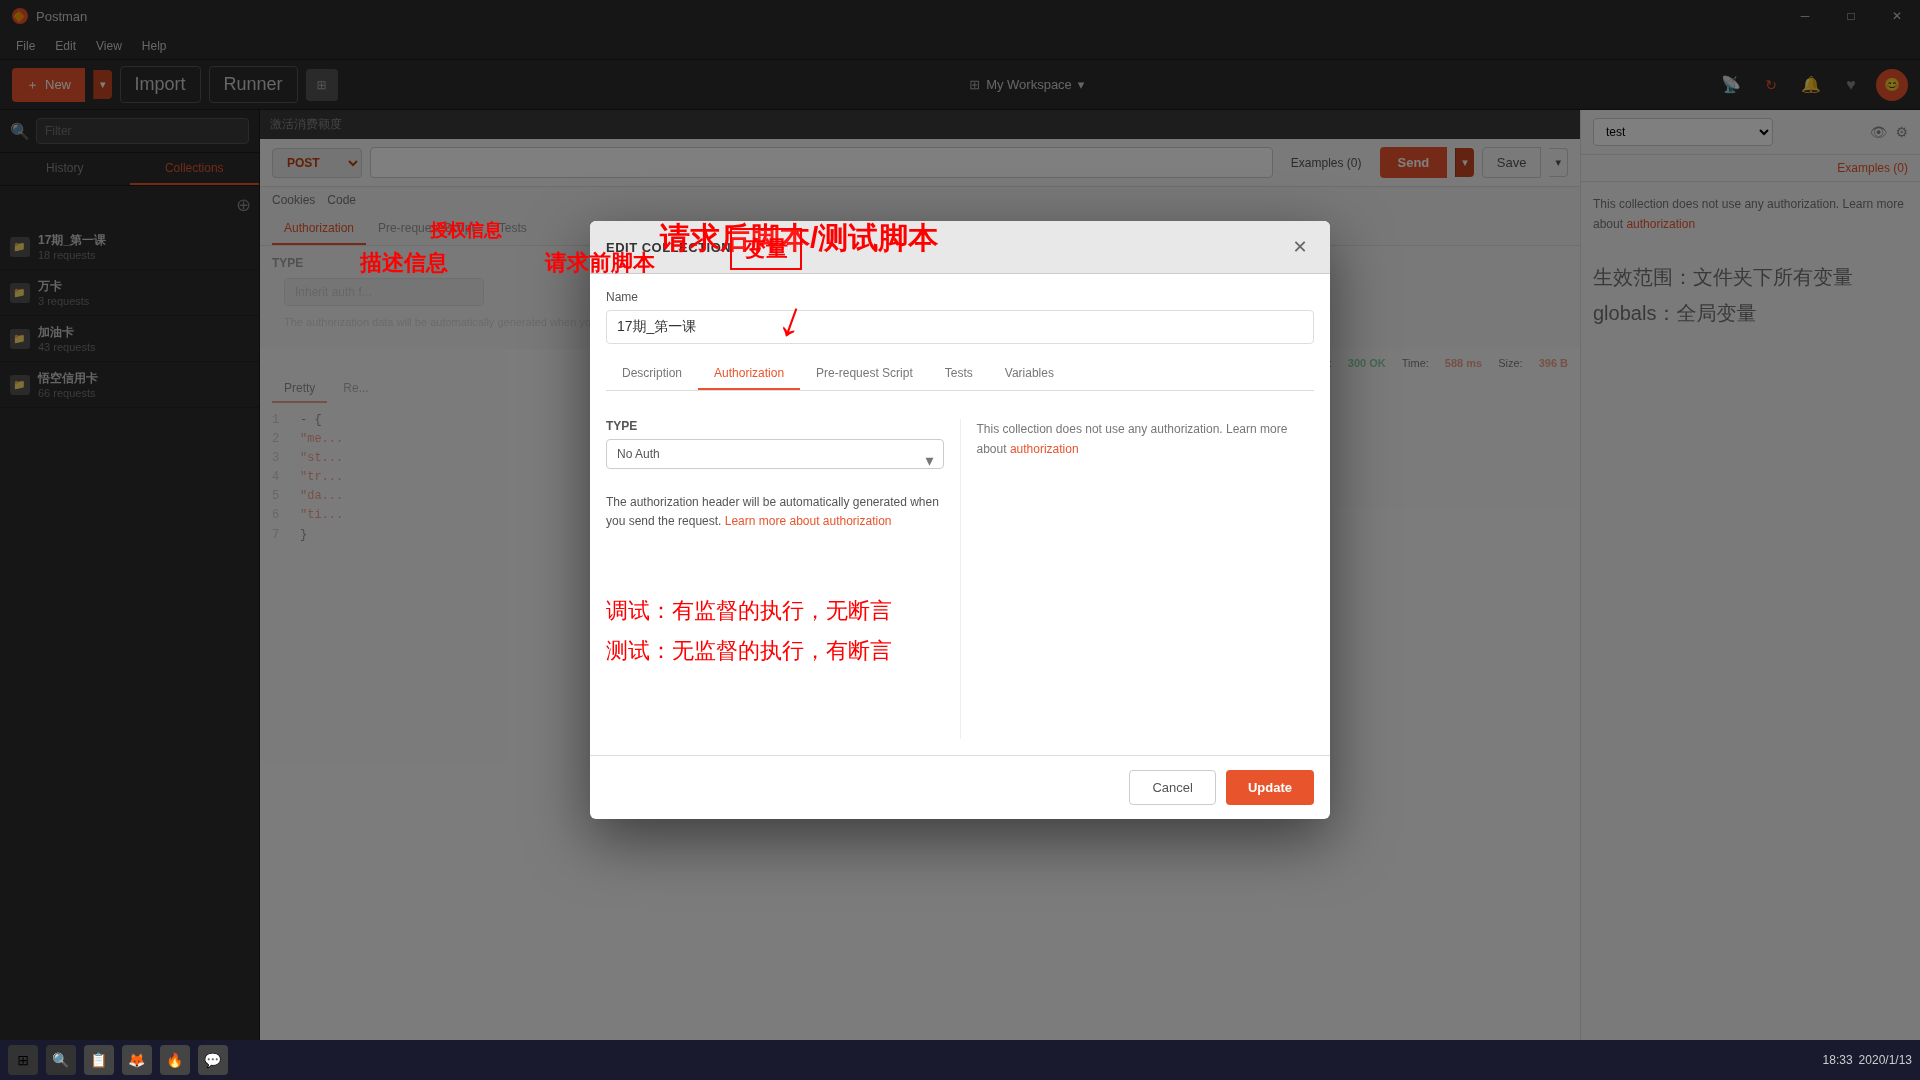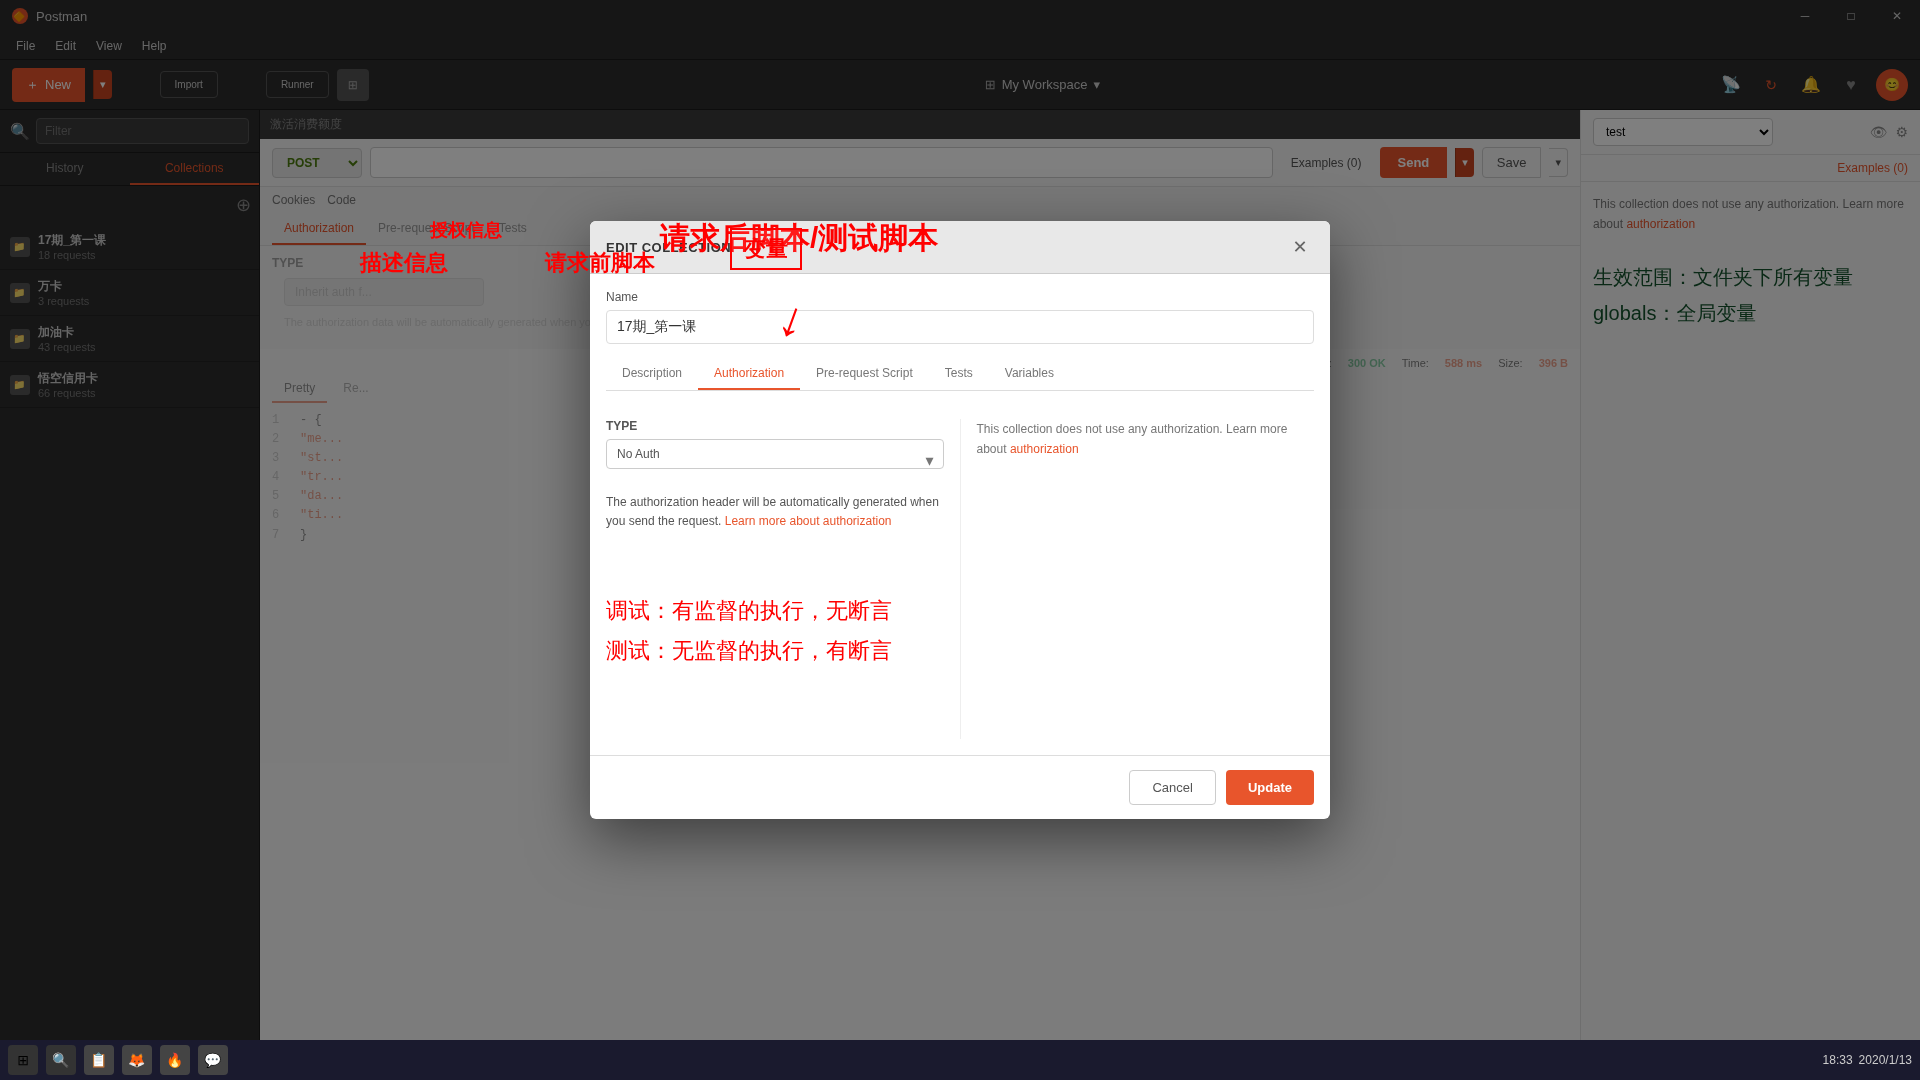--- a/index.html
+++ b/index.html
@@ -65,23 +65,22 @@
       font-size: 11px;
       cursor: pointer;
       border-left: 1px solid #a03818;
     }
     .toolbar-btn {
       background: transparent;
       color: #ccc;
       border: 1px solid #555;
       border-radius: 4px;
       padding: 7px 14px;
-      font-size: 10px;
+      font-size: 18px;
       cursor: pointer;
-      margin-left: 40px;
     }
     .toolbar-center {
       flex: 1;
       display: flex;
       align-items: center;
       justify-content: center;
       gap: 6px;
       color: #ccc;
       font-size: 13px;
     }
@@ -188,21 +187,21 @@
       background: #f5f5f5;
       border-bottom: 1px solid #ddd;
     }
     .method-select {
       background: #e8e8e8;
       border: 1px solid #ccc;
       border-radius: 4px;
       padding: 6px 10px;
       font-size: 12px;
       font-weight: 700;
-      color: #4d7c0f;
+      color: #c2410c;
       cursor: pointer;
     }
     .url-bar {
       flex: 1;
       border: 1px solid #ccc;
       border-radius: 4px;
       padding: 7px 10px;
       font-size: 13px;
       color: #555;
       background: white;
@@ -614,21 +613,21 @@
       </div>
     </div>
     <div class="examples-bar">
       <span class="examples-link">Examples (0)</span>
     </div>
     <div class="right-auth-text">
       <span>This collection does not use any authorization. Learn more about</span>
       <a style="color:#e8552c; text-decoration:none; cursor:pointer;">authorization</a>
     </div>
 
-    <div style="padding: 12px; font-size: 20px; color: #14532d; font-family: 'Microsoft YaHei', Arial, sans-serif; line-height: 1.8;">
+    <div style="padding: 12px; font-size: 20px; color: #737373; font-family: 'Microsoft YaHei', Arial, sans-serif; line-height: 1.8;">
       <div>生效范围：文件夹下所有变量</div>
       <div>globals：全局变量</div>
     </div>
   </div>
 
 </div>
 
 <div class="overlay">
   <div class="modal">
 

